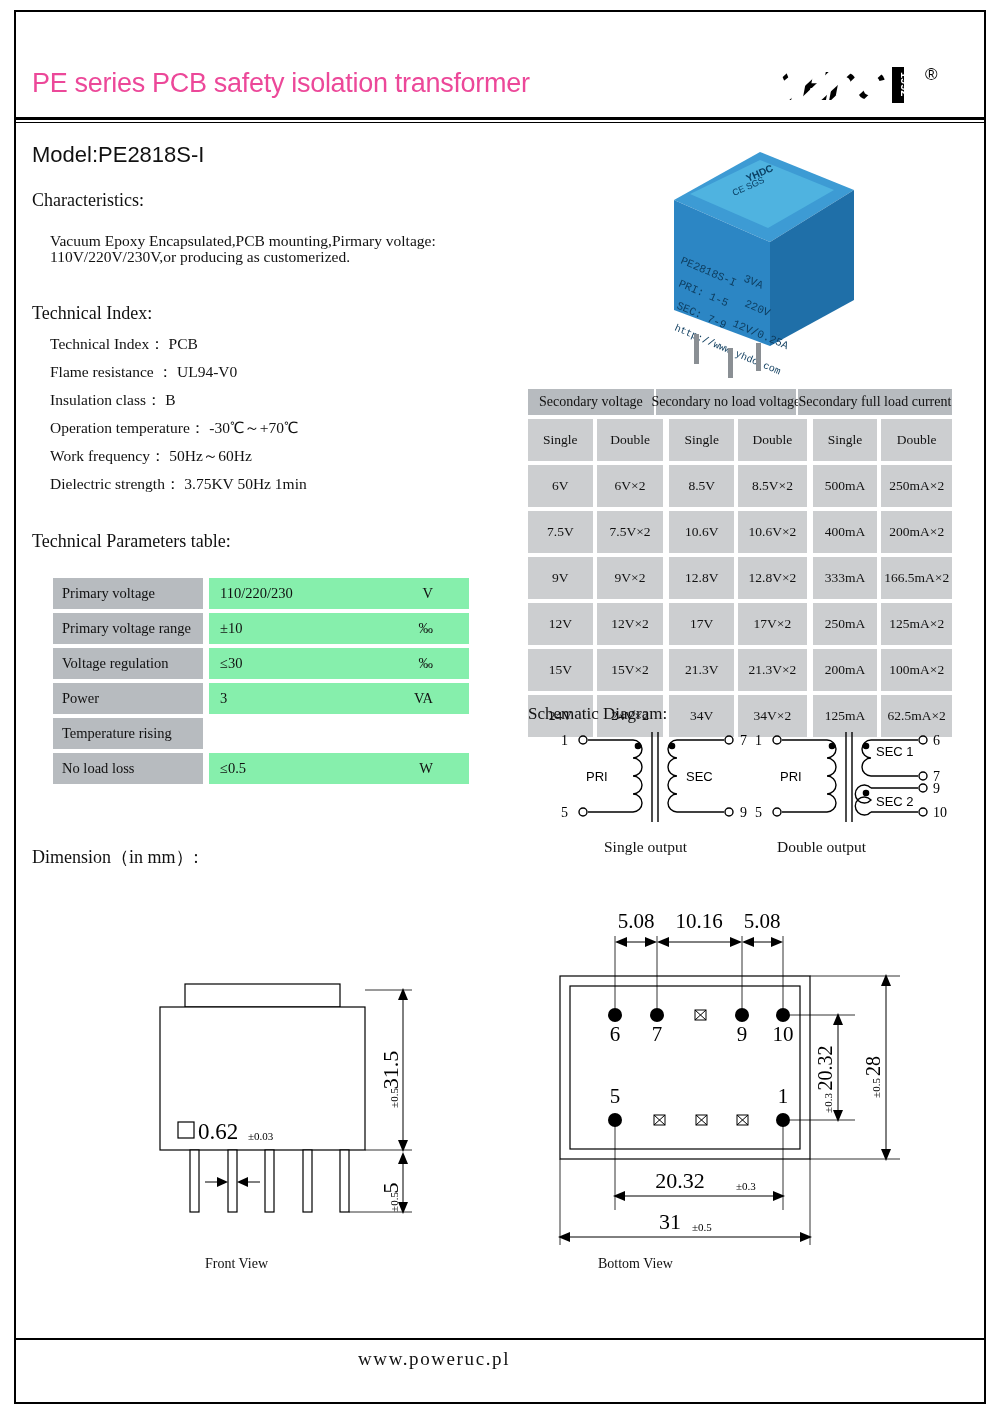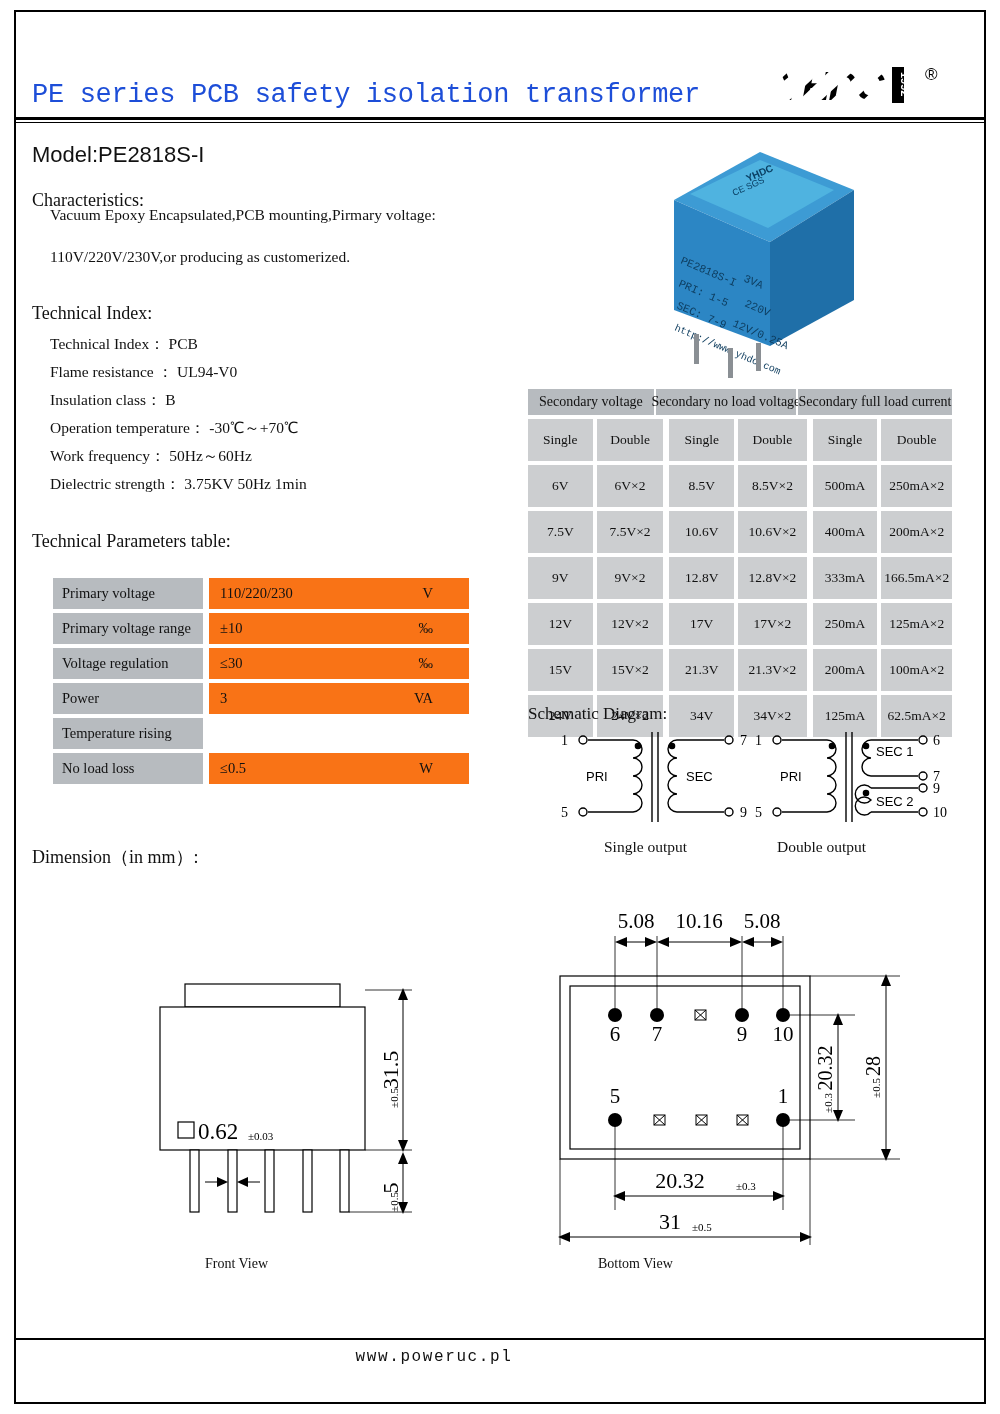--- a/index.html
+++ b/index.html
@@ -12,50 +12,50 @@
   .page { position: relative; width: 1000px; height: 1414px; overflow: hidden; }
 
   
   .frame-left  { position:absolute; left:14px;  top:10px; width:2px; height:1394px; background:#000; }
   .frame-right { position:absolute; left:984px; top:10px; width:2px; height:1394px; background:#000; }
   .frame-top   { position:absolute; left:14px;  top:10px; width:972px; height:2px; background:#000; }
   .frame-bottom{ position:absolute; left:14px;  top:1402px; width:972px; height:2px; background:#000; }
 
   
   .hdr-title {
-    position:absolute; left:32px; top:80px;
-    font-family:Liberation Mono, monospace;
-    font-size:27px; font-weight:400; letter-spacing:-0.3px; color:#1d4ed8;
+    position:absolute; left:32px; top:68px;
+    font-family:Liberation Sans, sans-serif;
+    font-size:27px; font-weight:400; letter-spacing:-0.3px; color:#ec4899;
   }
   .logo-wrap { position:absolute; left:775px; top:58px; width:175px; height:52px; }
   .hdr-rule1 { position:absolute; left:16px; top:117px; width:968px; height:3px; background:#000; }
   .hdr-rule2 { position:absolute; left:16px; top:122px; width:968px; height:1px; background:#000; }
 
   
   .ftr-rule { position:absolute; left:16px; top:1338px; width:968px; height:2px; background:#000; }
   .ftr-text {
     position:absolute; left:0; top:1348px; width:868px; text-align:center;
-    font-size:16px; letter-spacing:1.6px;font-family:Liberation Mono, monospace;
+    font-size:19px; letter-spacing:1.6px;
   }
 
   
   .model { position:absolute; left:32px; top:142px;
            font-family:"Liberation Sans", sans-serif; font-size:22px; }
   .h2 { position:absolute; font-size:18px; }
   .body-line { position:absolute; font-size:15.5px; white-space:nowrap; }
 
   
   .param-table { position:absolute; left:53px; top:578px; width:416px; }
   .param-row { display:flex; height:31px; margin-bottom:4px; }
   .param-name {
     width:150px; background:#b7bbbf; display:flex; align-items:center;
     padding-left:9px; font-size:14.5px;
   }
   .param-valwrap {
-    flex:1; margin-left:6px; background:#f97316; display:flex; align-items:center;
+    flex:1; margin-left:6px; background:#86efac; display:flex; align-items:center;
     padding:0 10px 0 11px; font-size:14.5px; justify-content:space-between;
   }
   .param-unit { font-size:14.5px; padding-right:26px; }
 
   
   .sec-table { position:absolute; left:528px; top:389px; width:424px;text-align:right; }
   .sec-grouprow { display:flex; margin-bottom:4px; }
   .sec-group {
     background:#b7bbbf; height:26px; display:flex; align-items:center;
     justify-content:center; font-size:14px; white-space:nowrap;
@@ -125,21 +125,21 @@
       <text x="150" y="22" font-family="Liberation Sans, sans-serif" font-size="17" fill="#000">®</text>
     </svg>
   </div>
 
   <div class="hdr-rule1"></div>
   <div class="hdr-rule2"></div>
 
   <div class="model">Model:PE2818S-I</div>
 
   <div class="h2" style="left:32px; top:190px;">Characteristics:</div>
-  <div class="body-line" style="left:50px; top:206px;">Vacuum Epoxy Encapsulated,PCB mounting,Pirmary voltage:</div>
+  <div class="body-line" style="left:50px; top:232px;">Vacuum Epoxy Encapsulated,PCB mounting,Pirmary voltage:</div>
   <div class="body-line" style="left:50px; top:248px;">110V/220V/230V,or producing as customerized.</div>
 
   <div class="h2" style="left:32px; top:303px;">Technical Index:</div>
   <div class="body-line" style="left:50px; top:334px;">Technical Index： PCB</div>
   <div class="body-line" style="left:50px; top:362px;">Flame resistance ： UL94-V0</div>
   <div class="body-line" style="left:50px; top:390px;">Insulation class： B</div>
   <div class="body-line" style="left:50px; top:418px;">Operation temperature： -30℃～+70℃</div>
   <div class="body-line" style="left:50px; top:446px;">Work frequency： 50Hz～60Hz</div>
   <div class="body-line" style="left:50px; top:474px;">Dielectric strength： 3.75KV 50Hz 1min</div>
 

